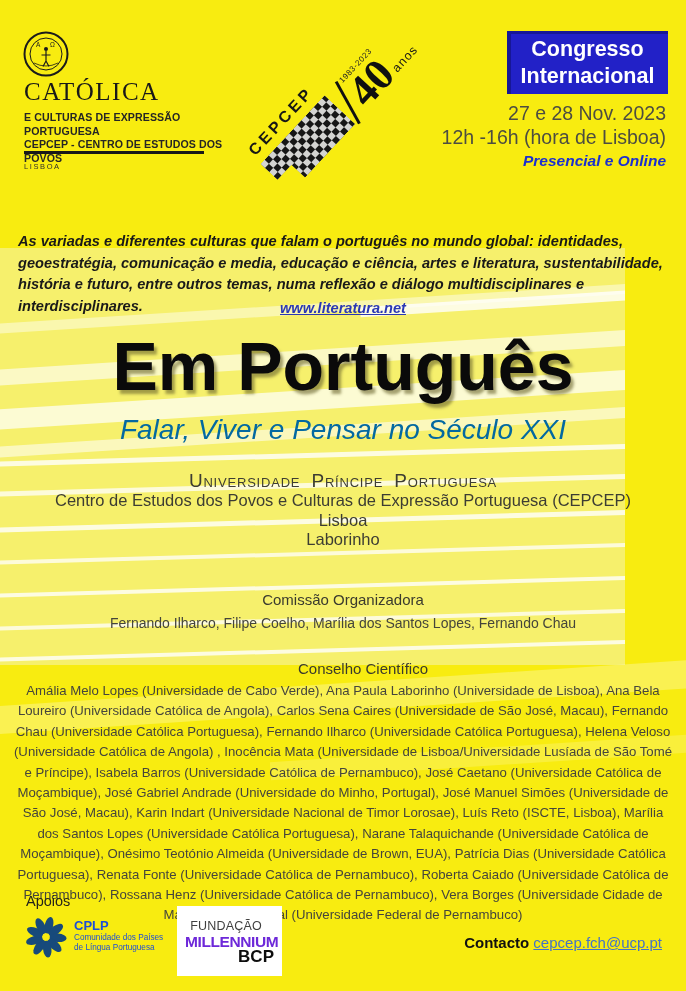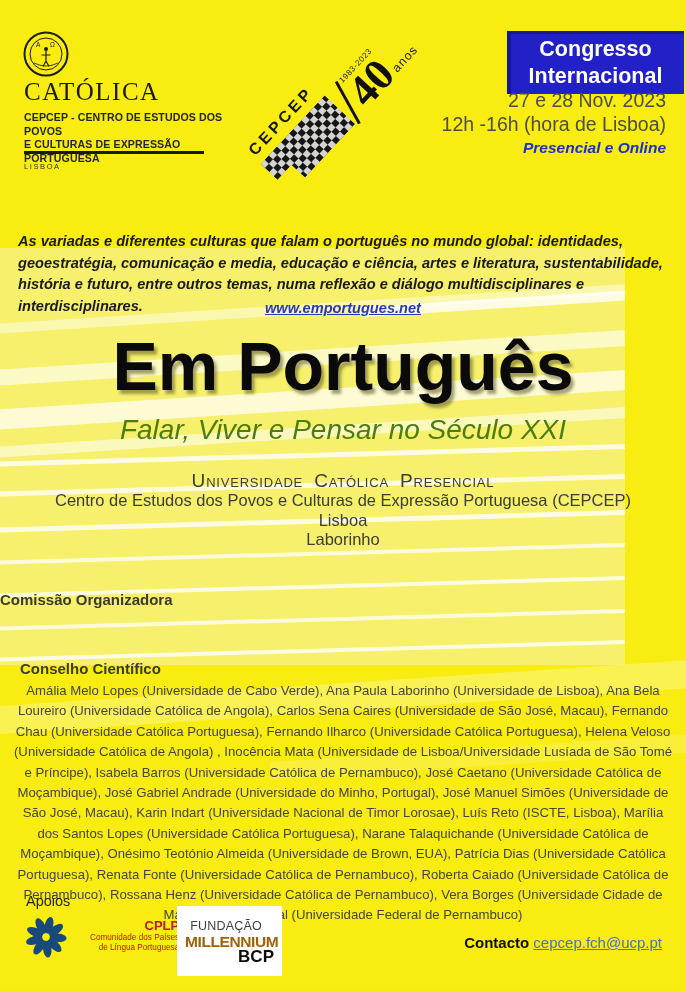--- a/index.html
+++ b/index.html
@@ -28,56 +28,56 @@
     background-image:repeating-conic-gradient(#161616 0 25%, #d4d4d2 0 50%);
     background-size:12px 12px;
     clip-path:polygon(0 0,100% 0,100% 100%,22% 100%,22% 55%,0 55%);}
   .slash{width:3px;height:48px;background:#111;transform:rotate(18deg);margin:0 7px 0 9px;}
   .anniv-col{display:flex;flex-direction:column;align-items:flex-start;}
   .anniv-years{font-size:8px;letter-spacing:0.6px;color:#222;margin-left:2px;}
   .anniv-40row{display:flex;align-items:flex-end;}
   .anniv-40{font-family:"Liberation Serif",serif;font-size:44px;font-weight:bold;line-height:0.85;color:#101010;}
   .anniv-anos{font-size:12.5px;letter-spacing:1px;color:#161616;margin:0 0 3px 3px;}
   
-  .badge{position:absolute;left:507px;top:31px;width:177px;height:63px;background:#2221C7;
+  .badge{position:absolute;left:507px;top:31px;width:161px;height:63px;background:#2221C7;
     box-shadow:inset 4px 3px 0 rgba(10,10,90,0.45);
     color:#fff;font-weight:bold;font-size:21.5px;line-height:27px;text-align:center;padding-top:5px;box-sizing:border-box;}
-  .dates{position:absolute;right:20px;top:88px;text-align:right;}
+  .dates{position:absolute;right:20px;top:101px;text-align:right;}
   .dates .d{font-size:19.5px;line-height:24px;color:#4d4d41;}
   .dates .mode{font-size:15.5px;font-weight:bold;font-style:italic;color:#1B2FD0;margin-top:3px;}
   
   .intro{position:absolute;left:18px;top:231px;width:650px;text-align:left;
     font-style:italic;font-weight:600;font-size:14.6px;line-height:21.6px;color:#191919;}
   .introlink{position:absolute;left:0;top:299px;width:100%;text-align:center;}
   .introlink a{font-style:italic;font-weight:600;font-size:14.6px;color:#2B38B4;text-decoration:underline;}
   
   .title{position:absolute;left:0;top:326px;width:100%;text-align:center;
     font-size:68px;font-weight:bold;letter-spacing:0;color:#0a0a0a;line-height:80px;
     text-shadow:3px 4px 3px rgba(105,100,45,0.6);}
   .subtitle{position:absolute;left:0;top:414px;width:100%;text-align:center;
-    font-size:28px;font-style:italic;color:#4d7c0f;}
+    font-size:28px;font-style:italic;color:#0369a1;}
   
   .affil{position:absolute;left:0;top:471px;width:100%;text-align:center;color:#3d3d33;}
   .affil .u1{font-variant:small-caps;font-size:19px;letter-spacing:0.8px;word-spacing:5px;line-height:20px;}
   .affil .u2{font-size:16.5px;line-height:19.5px;}
   
-  .sec-title{position:absolute;left:0;width:100%;text-align:left;font-size:15px;font-weight:bold;color:#3a3a2e;}
+  .sec-title{position:absolute;left:0;width:100%;text-align:center;font-size:15px;font-weight:normal;color:#3a3a2e;}
   .org-names{position:absolute;left:0;top:615px;width:100%;text-align:center;font-size:14px;color:#45453b;}
   .sci-body{position:absolute;left:12px;top:681px;width:662px;text-align:center;
     font-size:13.2px;line-height:20.4px;color:#45453c;}
   
   .apoios{position:absolute;left:26px;top:893px;font-size:14.5px;font-weight:normal;color:#23231a;}
   .cplp{position:absolute;left:24px;top:912px;display:flex;align-items:flex-start;}
-  .cplp-text{margin-left:22px;color:#b91c1c;text-align:right;}
+  .cplp-text{margin-left:6px;color:#1d4ed8;}
   .cplp-acr{font-size:13px;font-weight:bold;line-height:15px;margin-top:6px;}
   .cplp-name{font-size:8.2px;line-height:10px;}
   .mbcp{position:absolute;left:177px;top:906px;width:105px;height:70px;background:#fff;
     display:flex;flex-direction:column;justify-content:center;box-sizing:border-box;padding:4px 8px;}
   .mb-f{text-align:right;padding-right:12px;font-size:12.5px;color:#3f3f3f;letter-spacing:0.2px;line-height:14px;}
-  .mb-m{text-align:right;padding-right:1px;font-size:15.5px;font-weight:bold;color:#a16207;letter-spacing:-0.4px;line-height:17px;}
+  .mb-m{text-align:right;padding-right:1px;font-size:15.5px;font-weight:bold;color:#6d28d9;letter-spacing:-0.4px;line-height:17px;}
   .mb-b{text-align:right;font-size:17px;font-weight:bold;color:#0d0d0d;line-height:14px;}
   .contact{position:absolute;right:24px;top:934px;font-size:15px;text-align:left;}
   .contact .lbl{font-weight:bold;color:#101010;}
   .contact a{color:#4573C6;text-decoration:underline;}
 </style>
 </head>
 <body>
 
 <div class="poster">
 
@@ -104,22 +104,22 @@
       <circle cx="24" cy="24" r="16" fill="none" stroke="#1b1b1b" stroke-width="1"></circle>
       <text x="14" y="17" font-size="6.5" fill="#1b1b1b">Α</text>
       <text x="28" y="17" font-size="6.5" fill="#1b1b1b">Ω</text>
       <circle cx="24" cy="19" r="2" fill="#1b1b1b"></circle>
       <path d="M24 21 L24 31 M19.5 25 L28.5 25 M24 31 L21 36.5 M24 31 L27 36.5" stroke="#1b1b1b" stroke-width="1.2" fill="none"></path>
       <path d="M12 33 Q24 39 36 33" stroke="#1b1b1b" stroke-width="0.8" fill="none"></path>
     </svg>
   </div>
   <div class="wordmark">CATÓLICA</div>
   <div class="dept">
+    <div>E CULTURAS DE EXPRESSÃO PORTUGUESA</div>
     <div>CEPCEP - CENTRO DE ESTUDOS DOS POVOS</div>
-    <div>E CULTURAS DE EXPRESSÃO PORTUGUESA</div>
   </div>
   <div class="rule"></div>
   <div class="lisboa">LISBOA</div>
 
   <div class="anniv">
     <div class="anniv-inner">
       <div class="anniv-org">CEPCEP</div>
       <div class="anniv-row">
         <div class="checker"></div>
         <div class="slash"></div>
@@ -139,34 +139,35 @@
     <div>Internacional</div>
   </div>
   <div class="dates">
     <div class="d">27 e 28 Nov. 2023</div>
     <div class="d">12h -16h (hora de Lisboa)</div>
     <div class="mode">Presencial e Online</div>
   </div>
 
   <div class="intro">As variadas e diferentes culturas que falam o português no mundo global: identidades, geoestratégia, comunicação e media, educação e ciência, artes e literatura, sustentabilidade, história e futuro, entre outros temas, numa reflexão e diálogo multidisciplinares e interdisciplinares.</div>
   <div class="introlink">
-    <a href="#">www.emportugues.net</a>
+    <a href="#">www.literatura.net</a>
   </div>
 
   <div class="title">Em Português</div>
   <div class="subtitle">Falar, Viver e Pensar no Século XXI</div>
 
   <div class="affil">
-    <div class="u1">Universidade Católica Presencial</div>
+    <div class="u1">Universidade Príncipe Portuguesa</div>
     <div class="u2">Centro de Estudos dos Povos e Culturas de Expressão Portuguesa (CEPCEP)</div>
     <div class="u2">Lisboa</div>
     <div class="u2">Laborinho</div>
   </div>
 
   <div class="sec-title" style="top:591px;">Comissão Organizadora</div>
+  <div class="org-names">Fernando Ilharco, Filipe Coelho, Marília dos Santos Lopes, Fernando Chau</div>
   <div class="sec-title" style="top:660px;margin-left:20px;">Conselho Científico</div>
   <div class="sci-body">Amália Melo Lopes (Universidade de Cabo Verde), Ana Paula Laborinho (Universidade de Lisboa), Ana Bela Loureiro (Universidade Católica de Angola), Carlos Sena Caires (Universidade de São José, Macau), Fernando Chau (Universidade Católica Portuguesa), Fernando Ilharco (Universidade Católica Portuguesa), Helena Veloso (Universidade Católica de Angola) , Inocência Mata (Universidade de Lisboa/Universidade Lusíada de São Tomé e Príncipe), Isabela Barros (Universidade Católica de Pernambuco), José Caetano (Universidade Católica de Moçambique), José Gabriel Andrade (Universidade do Minho, Portugal), José Manuel Simões (Universidade de São José, Macau), Karin Indart (Universidade Nacional de Timor Lorosae), Luís Reto (ISCTE, Lisboa), Marília dos Santos Lopes (Universidade Católica Portuguesa), Narane Talaquichande (Universidade Católica de Moçambique), Onésimo Teotónio Almeida (Universidade de Brown, EUA), Patrícia Dias (Universidade Católica Portuguesa), Renata Fonte (Universidade Católica de Pernambuco), Roberta Caiado (Universidade Católica de Pernambuco), Rossana Henz (Universidade Católica de Pernambuco), Vera Borges (Universidade Cidade de Macau), Virgínia Leal (Universidade Federal de Pernambuco)</div>
 
   <div class="apoios">Apoios</div>
 
   <div class="cplp">
     <span>
       <svg width="44" height="50" viewBox="0 0 48 48">
         <g fill="#174A7B">
           <ellipse cx="24" cy="11" rx="4.6" ry="9.5" transform="rotate(14 24 24)"></ellipse>

